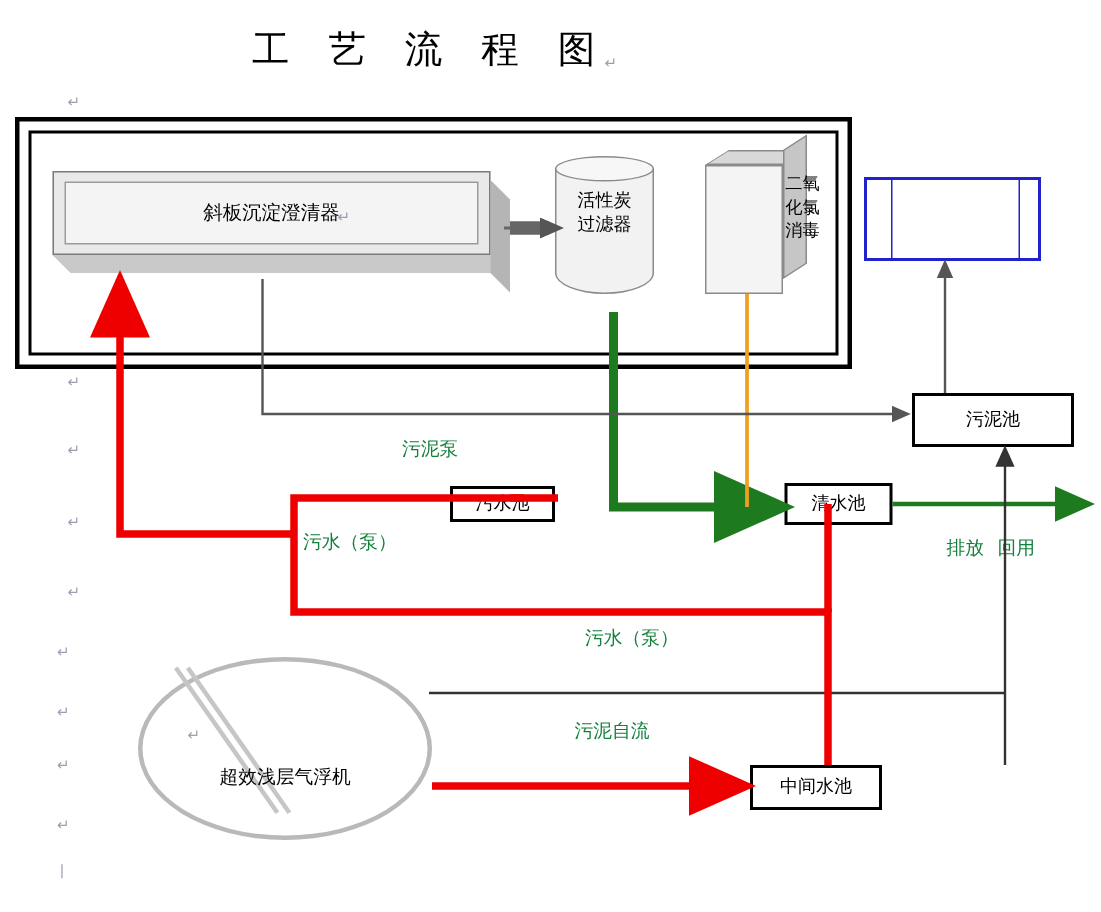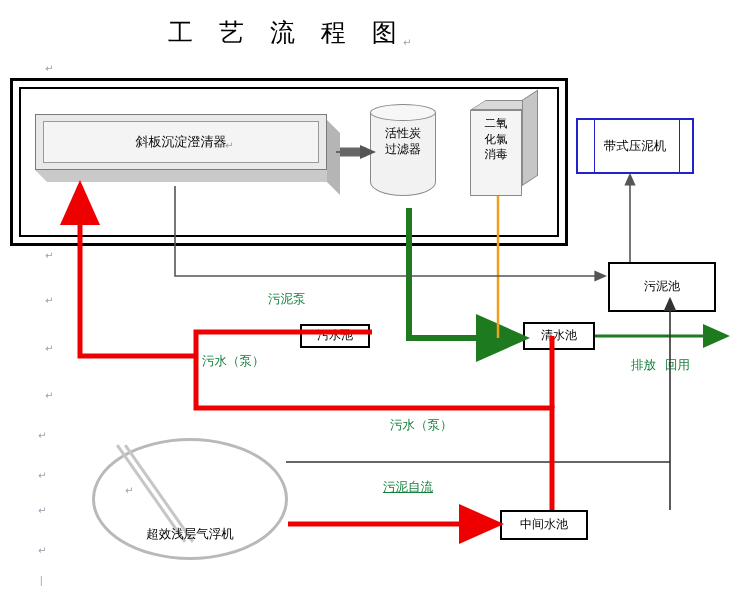--- a/index.html
+++ b/index.html
@@ -219,20 +219,21 @@
   }
   #chlorine-box .lbl {
     position: absolute;
     left: 0;
     top: 16px;
     width: 52px;
     text-align: center;
     font-size: 11.5px;
     line-height: 1.35;
     color: #000000;
+    padding-left: 39px;
   }
   
   #belt-press {
     position: absolute;
     left: 576px;
     top: 118px;
     width: 118px;
     height: 56px;
     box-sizing: border-box;
     border: 2px solid #2222cc;
@@ -294,21 +295,20 @@
     transform-origin: top left;
   }
   #flotation .lbl {
     position: absolute;
     left: 0;
     top: 72px;
     width: 196px;
     text-align: center;
     font-size: 12.5px;
     color: #000000;
-    margin-top: 16px;
   }
   
   .mark {
     position: absolute;
     font-size: 10px;
     color: #9aa0b0;
   }
   svg.overlay {
     position: absolute;
     left: 0;
@@ -353,24 +353,23 @@
     <div class="lbl">
       <div>二氧</div>
       <div>化氯</div>
       <div>消毒</div>
     </div>
   </div>
 
   <div id="belt-press">
     <div class="vline" style="left:16px;"></div>
     <div class="vline" style="left:101px;"></div>
-    <div class="lbl">带式压泥机</div>
-  </div>
-
-  <div class="box" id="sludge-tank" style="left:608px; top:262px; width:108px; height:50px;">
+  </div>
+
+  <div class="box" id="sludge-tank" style="left:608px; top:262px; width:108px; height:36px;">
     <span>污泥池</span>
   </div>
 
   <div class="box" id="wastewater-tank" style="left:300px; top:324px; width:70px; height:24px;">
     <span>污水池</span>
   </div>
 
   <div class="box" id="clean-water-tank" style="left:523px; top:322px; width:72px; height:28px;">
     <span>清水池</span>
   </div>
@@ -382,21 +381,21 @@
   <div id="flotation">
     <div class="circ"></div>
     <div class="slash"></div>
     <div class="slash2"></div>
     <div class="lbl">超效浅层气浮机</div>
   </div>
 
   <div class="plain-text" style="left:268px; top:256px;">污泥泵</div>
   <div class="plain-text" style="left:202px; top:318px;">污水（泵）</div>
   <div class="plain-text" style="left:390px; top:382px;">污水（泵）</div>
-  <div class="plain-text" style="left:383px; top:444px;text-decoration:underline;">污泥自流</div>
+  <div class="plain-text" style="left:383px; top:444px;">污泥自流</div>
   <div class="plain-text" style="left:631px; top:322px;">排放</div>
   <div class="plain-text" style="left:665px; top:322px;">回用</div>
 
   <svg class="overlay" viewBox="0 0 734 608">
     <defs>
       <marker id="arrowRed" markerWidth="9" markerHeight="9" refX="7" refY="4" orient="auto">
         <path d="M0,0 L9,4 L0,8 z" fill="#ee0000"></path>
       </marker>
       <marker id="arrowGreen" markerWidth="9" markerHeight="9" refX="7" refY="4" orient="auto">
         <path d="M0,0 L9,4 L0,8 z" fill="#1e7a1e"></path>

